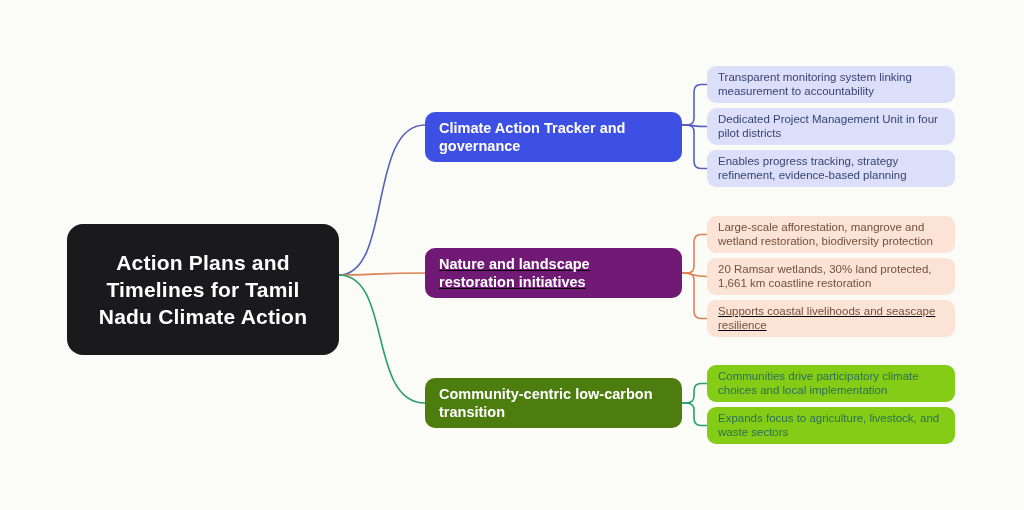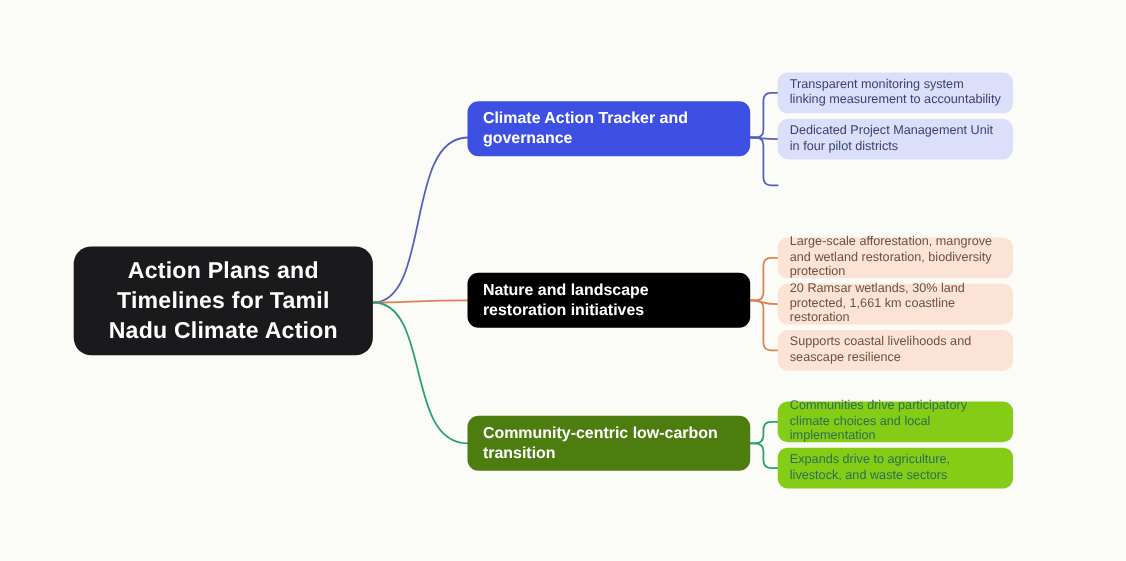--- a/index.html
+++ b/index.html
@@ -6,52 +6,52 @@
   body{
     width:1024px;height:510px;position:relative;overflow:hidden;
     background:#FBFBF8;
     font-family:"Liberation Sans","DejaVu Sans",sans-serif;
   }
   #stage{position:absolute;inset:0;width:1024px;height:510px;}
   #connectors{position:absolute;left:0;top:0;z-index:0;}
   .node{position:absolute;z-index:1;box-sizing:border-box;}
 
   .center-node{
-    left:67px;top:224px;width:272px;height:99px;
+    left:67px;top:224px;width:272px;height:131px;
     background:#1A1A1C;border-radius:16px;
     display:flex;align-items:center;justify-content:center;
     padding:8px 16px;
   }
   .center-node .txt{
     color:#FFFFFF;font-size:21px;line-height:27px;font-weight:700;
     text-align:center;letter-spacing:.2px;
   }
 
   .branch-node{
     left:425px;width:257px;height:50px;border-radius:10px;
     display:flex;align-items:center;padding:6px 14px;
   }
   .branch-node .txt{
     color:#FFFFFF;font-size:14.5px;line-height:18px;font-weight:700;
   }
-  .branch-blue{top:92px;background:#3E4FE3;}
-  .branch-orange{top:248px;background:#000000;text-decoration:underline;}
+  .branch-blue{top:112px;background:#3E4FE3;}
+  .branch-orange{top:248px;background:#701a75;text-decoration:underline;}
   .branch-green{top:378px;background:#4d7c0f;}
 
   .leaf{
-    left:707px;width:214px;height:37px;border-radius:9px;
+    left:707px;width:248px;height:37px;border-radius:9px;
     display:flex;align-items:center;padding:4px 11px;
   }
   .leaf .txt{font-size:11.5px;line-height:13.5px;font-weight:500;}
   .leaf-blue{background:#DBDFFA;}   .leaf-blue .txt{color:#3A4274;}
   .leaf-orange{background:#FBE3D5;} .leaf-orange .txt{color:#74503E;}
   .leaf-green{background:#84cc16;}  .leaf-green .txt{color:#2B6F55;}
 
   .lb1{top:66px;} .lb2{top:108px;border-radius:10px;} .lb3{top:150px;}
-  .lo1{top:216px;} .lo2{top:258px;} .lo3{top:300px;}
+  .lo1{top:216px;} .lo2{top:258px;} .lo3{top:300px;text-decoration:underline;}
   .lg1{top:365px;} .lg2{top:407px;}
 </style>
 </head>
 <body>
 
 <div id="stage">
 
   <svg id="connectors" width="1024" height="510" viewBox="0 0 1024 510">
 
     <path d="M 339 275 C 392 275, 368 125, 425 125" fill="none" stroke="#5560BD" stroke-width="1.6" stroke-linecap="round"></path>
@@ -83,31 +83,34 @@
   <div class="node branch-node branch-green">
     <span class="txt">Community-centric low-carbon transition</span>
   </div>
 
   <div class="node leaf leaf-blue lb1">
     <span class="txt">Transparent monitoring system linking measurement to accountability</span>
   </div>
   <div class="node leaf leaf-blue lb2">
     <span class="txt">Dedicated Project Management Unit in four pilot districts</span>
   </div>
+  <div class="node leaf leaf-blue lb3">
+    <span class="txt">Enables progress tracking, strategy refinement, evidence-based planning</span>
+  </div>
 
   <div class="node leaf leaf-orange lo1">
     <span class="txt">Large-scale afforestation, mangrove and wetland restoration, biodiversity protection</span>
   </div>
   <div class="node leaf leaf-orange lo2">
     <span class="txt">20 Ramsar wetlands, 30% land protected, 1,661 km coastline restoration</span>
   </div>
   <div class="node leaf leaf-orange lo3">
     <span class="txt">Supports coastal livelihoods and seascape resilience</span>
   </div>
 
   <div class="node leaf leaf-green lg1">
     <span class="txt">Communities drive participatory climate choices and local implementation</span>
   </div>
   <div class="node leaf leaf-green lg2">
-    <span class="txt">Expands drive to agriculture, livestock, and waste sectors</span>
+    <span class="txt">Expands focus to agriculture, livestock, and waste sectors</span>
   </div>
 
 </div>
 
 </body></html>

